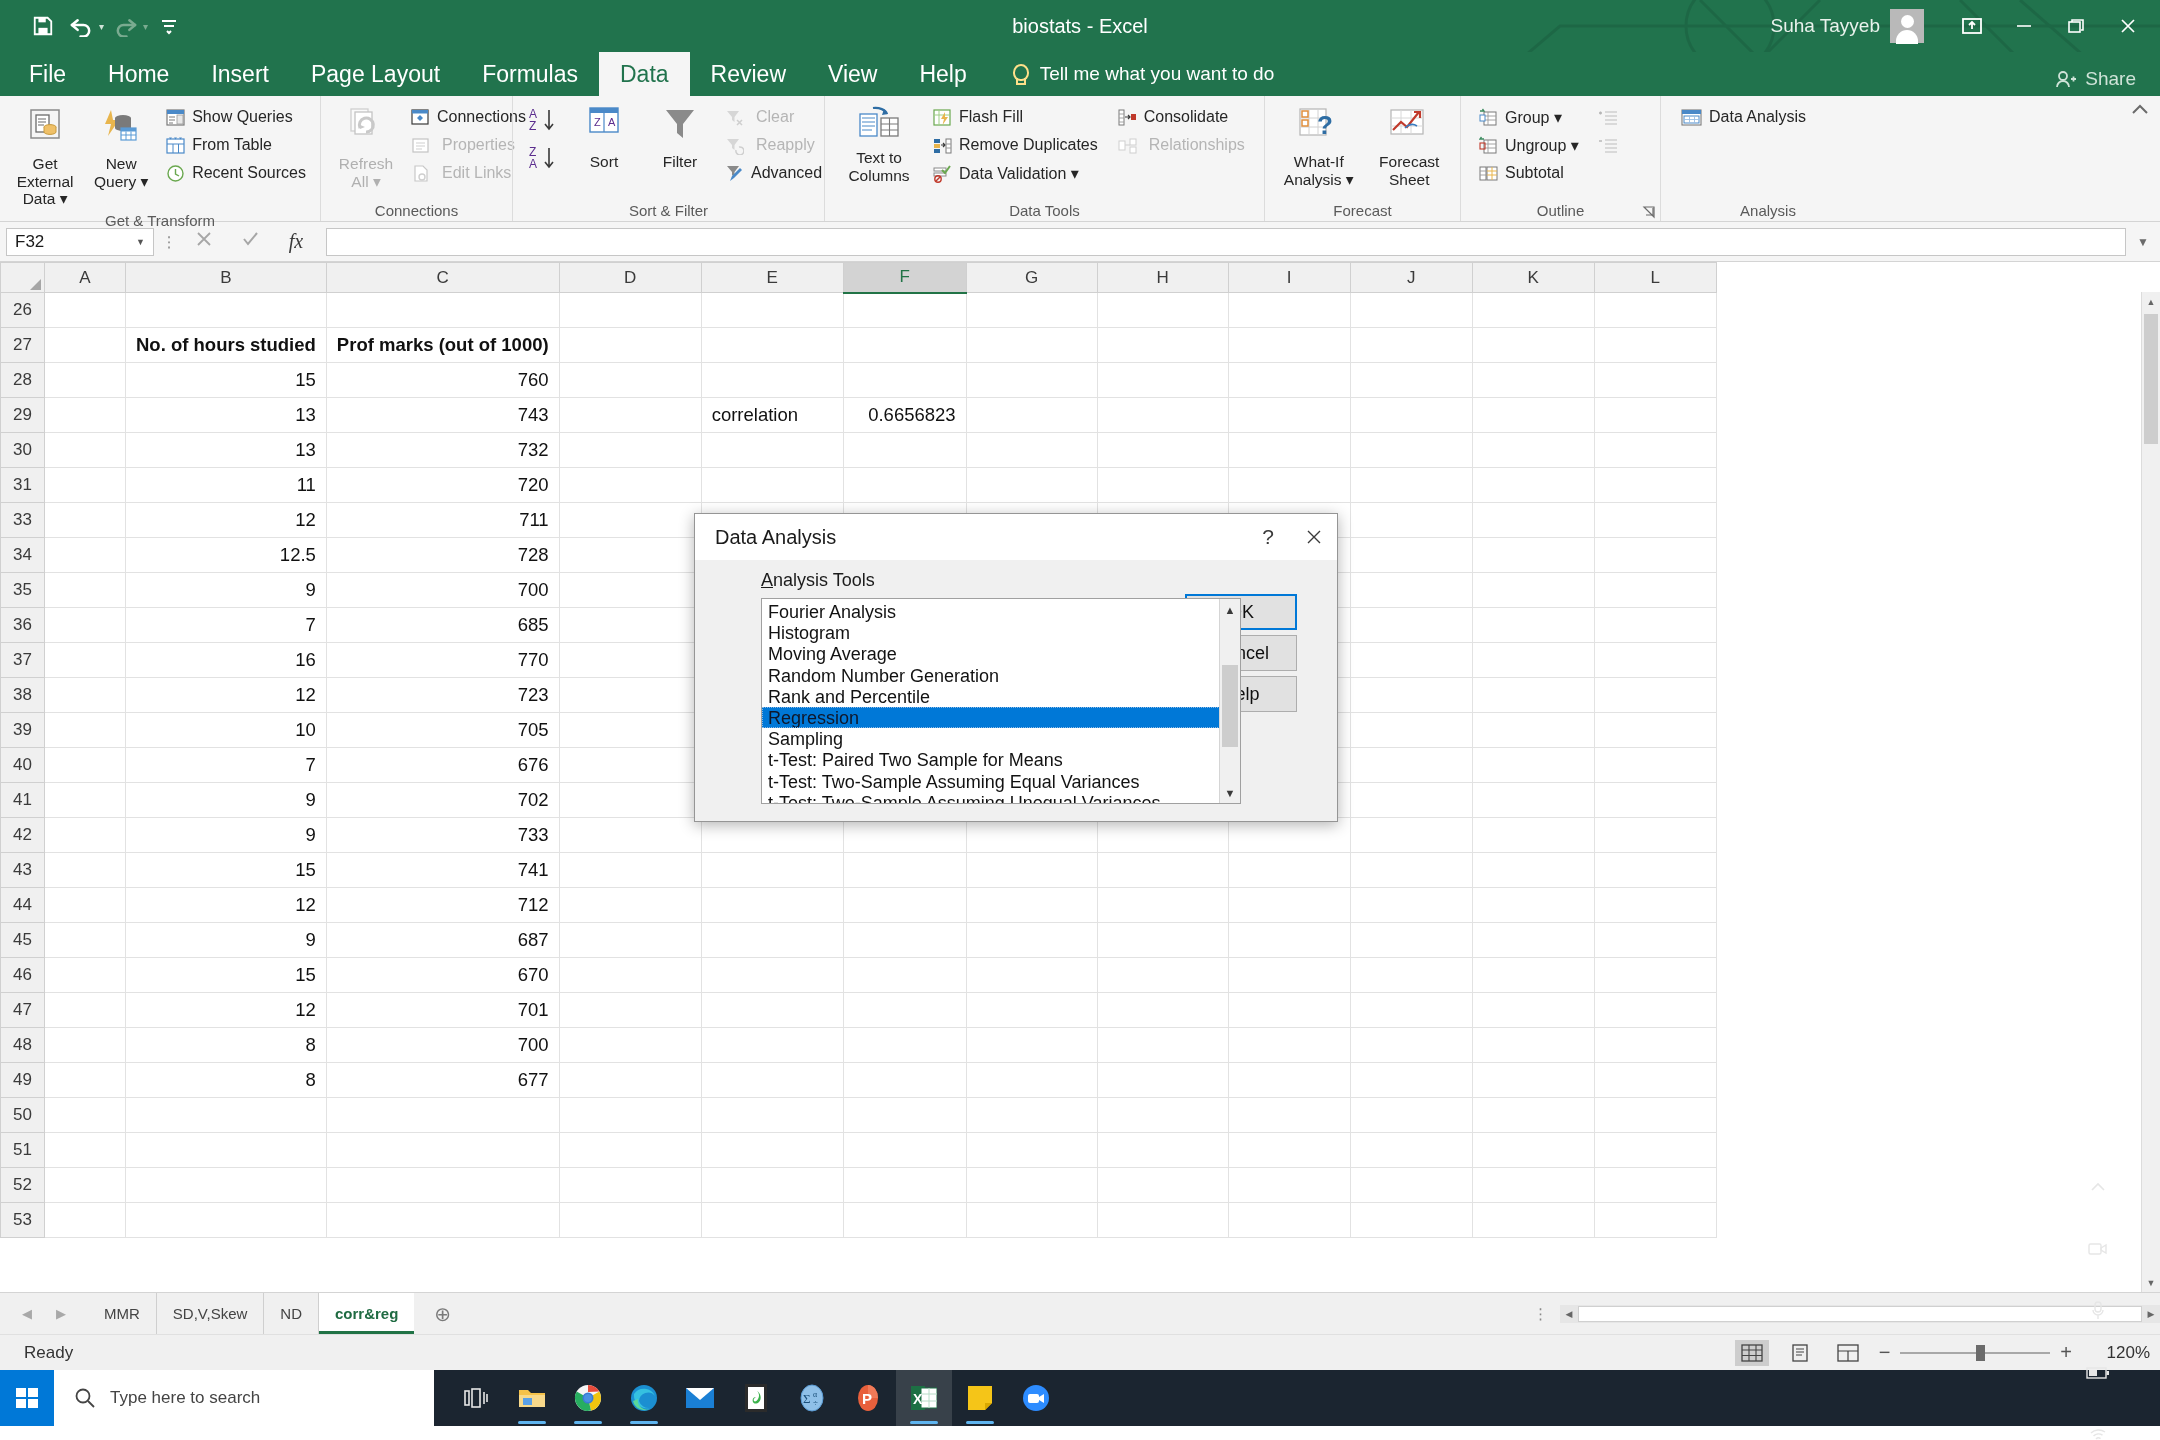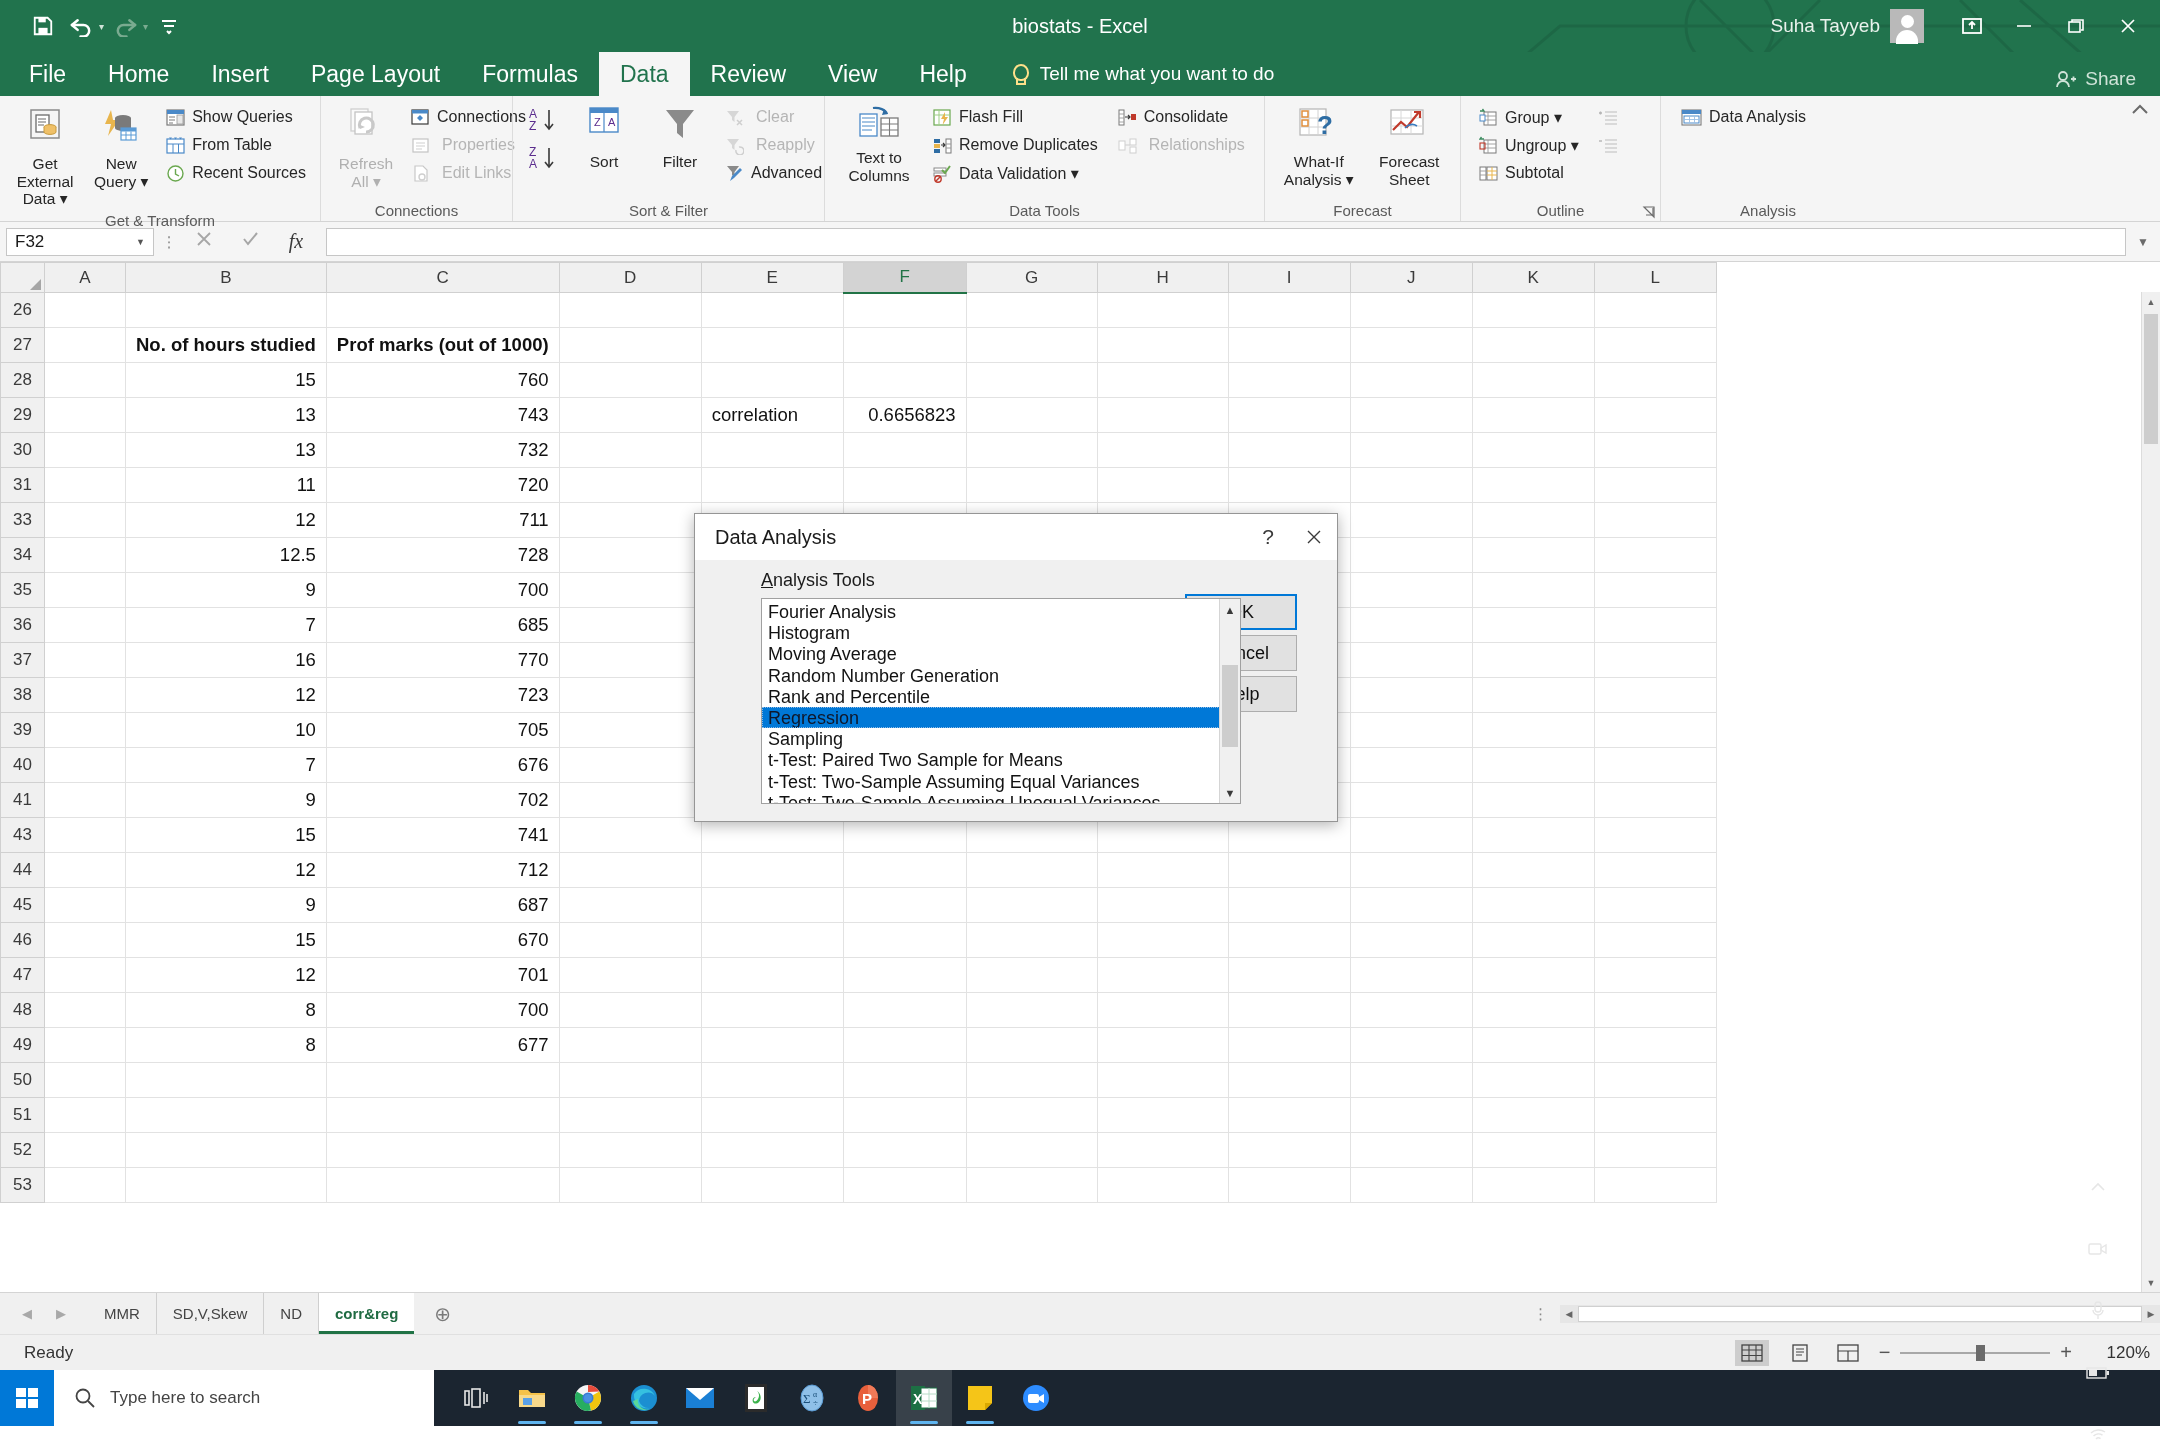--- a/index.html
+++ b/index.html
@@ -980,20 +980,35 @@
             <td class="cell"></td>
             <td class="cell num"></td>
             <td class="cell"></td>
             <td class="cell"></td>
             <td class="cell"></td>
             <td class="cell"></td>
             <td class="cell"></td>
             <td class="cell"></td>
           </tr>
           <tr>
+            <td class="rh">42</td>
+            <td class="cell"></td>
+            <td class="cell num">9</td>
+            <td class="cell num">733</td>
+            <td class="cell"></td>
+            <td class="cell"></td>
+            <td class="cell num"></td>
+            <td class="cell"></td>
+            <td class="cell"></td>
+            <td class="cell"></td>
+            <td class="cell"></td>
+            <td class="cell"></td>
+            <td class="cell"></td>
+          </tr>
+          <tr>
             <td class="rh">43</td>
             <td class="cell"></td>
             <td class="cell num">15</td>
             <td class="cell num">741</td>
             <td class="cell"></td>
             <td class="cell"></td>
             <td class="cell num"></td>
             <td class="cell"></td>
             <td class="cell"></td>
             <td class="cell"></td>

